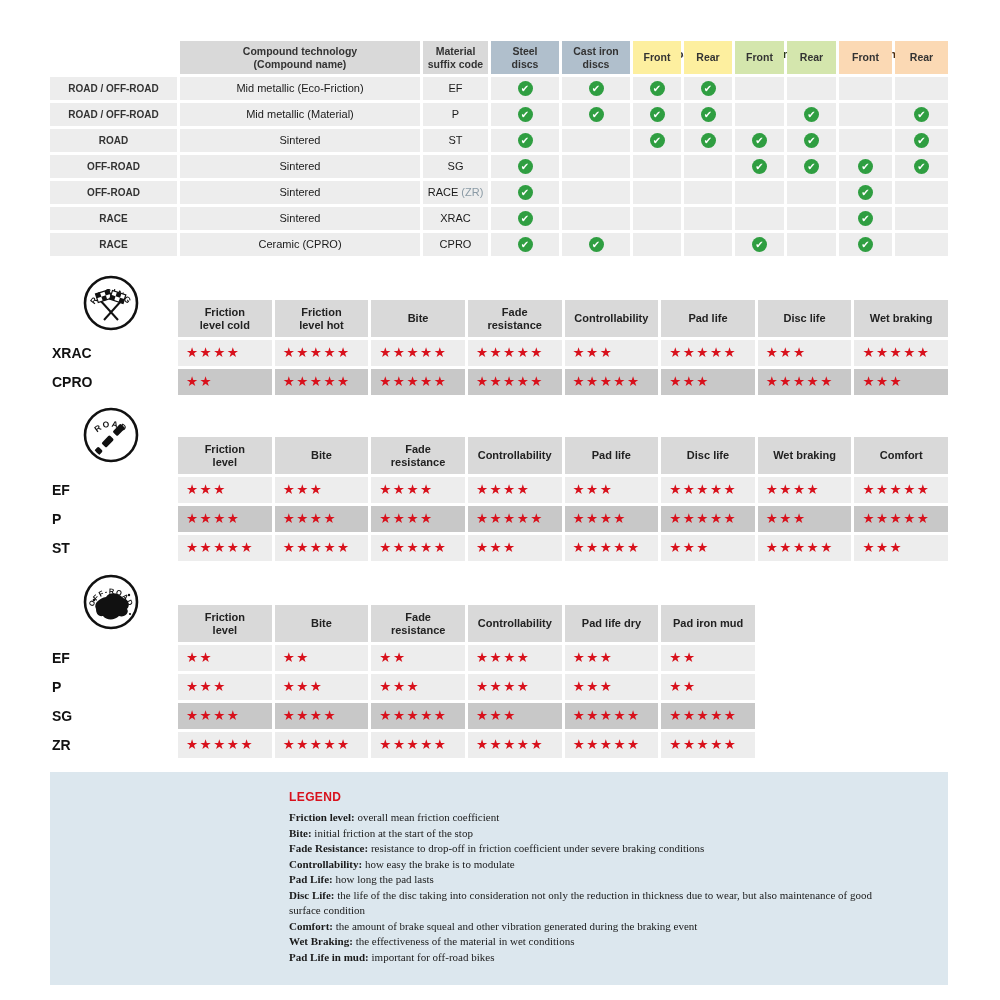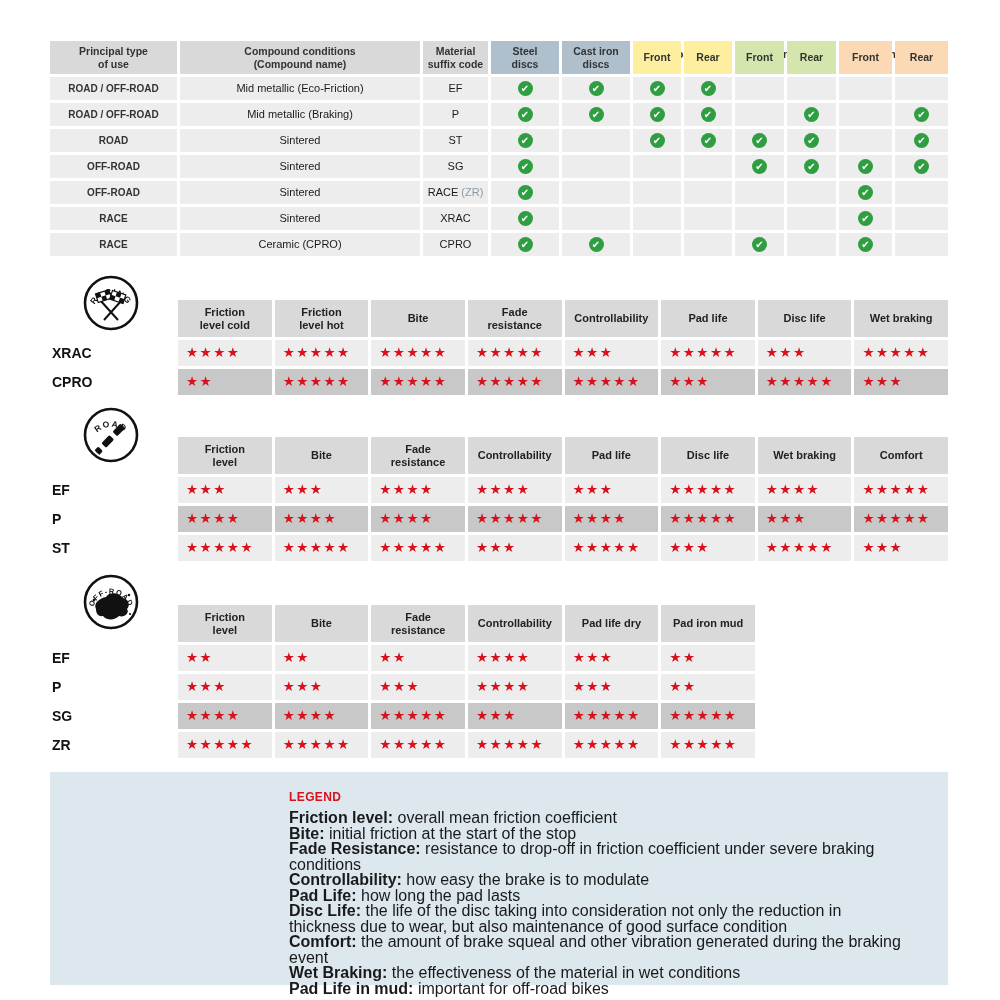--- a/index.html
+++ b/index.html
@@ -48,36 +48,34 @@
   .shade-dark  { background:var(--row-dark); }
   .section-icon { position:absolute; left:33px; width:56px; height:56px; }
   .section-icon svg text { font-family:"Liberation Sans","DejaVu Sans",sans-serif; }
 
   
   .legend { position:absolute; left:50px; top:772px; width:898px; height:213px;
             background:var(--legend-bg);padding-left:26px; }
   .legend-inner { padding:18px 0 0 213px; width:830px; }
   .legend-title { color:var(--star-red); font-size:12px; font-weight:bold;
                   letter-spacing:0.4px; margin-bottom:6px; }
-  .legend-line { font-size:16px; line-height:15.5px; color:#1a1a1a; max-width:615px; }
+  .legend-line { font-size:11px; line-height:15.5px; color:#1a1a1a; max-width:615px;font-family:Liberation Serif, serif; }
   .legend-line .term { font-weight:bold; }
 </style>
 </head>
 <body>
 
 <div class="canvas">
 
   <div class="grid comp-grid">
       <div class="cell group-header disc" style="grid-area: 1 / 4 / auto / span 2;">Disc Compatibility</div>
       <div class="cell group-header road" style="grid-area: 1 / 6 / auto / span 2;">Road</div>
       <div class="cell group-header light" style="grid-area: 1 / 8 / auto / span 2;">Light Competition</div>
       <div class="cell group-header pro" style="grid-area: 1 / 10 / auto / span 2;">PRO Competition</div>
-      <div class="cell col-header" style="grid-area: 2 / 1;">Principal type
-of use</div>
-      <div class="cell col-header" style="grid-area: 2 / 2;">Compound conditions
+      <div class="cell col-header" style="grid-area: 2 / 2;">Compound technology
 (Compound name)</div>
       <div class="cell col-header" style="grid-area: 2 / 3;">Material
 suffix code</div>
       <div class="cell col-header tint-disc" style="grid-area: 2 / 4;">Steel
 discs</div>
       <div class="cell col-header tint-disc" style="grid-area: 2 / 5;">Cast iron
 discs</div>
       <div class="cell col-header tint-road" style="grid-area: 2 / 6;">Front</div>
       <div class="cell col-header tint-road" style="grid-area: 2 / 7;">Rear</div>
       <div class="cell col-header tint-light" style="grid-area: 2 / 8;">Front</div>
@@ -89,21 +87,21 @@
       <div class="cell comp-cell code-cell" style="grid-area: 3 / 3;"><span>EF</span></div>
       <div class="cell comp-cell check-cell" style="grid-area: 3 / 4;"><span class="check">✔</span></div>
       <div class="cell comp-cell check-cell" style="grid-area: 3 / 5;"><span class="check">✔</span></div>
       <div class="cell comp-cell check-cell" style="grid-area: 3 / 6;"><span class="check">✔</span></div>
       <div class="cell comp-cell check-cell" style="grid-area: 3 / 7;"><span class="check">✔</span></div>
       <div class="cell comp-cell check-cell" style="grid-area: 3 / 8;"></div>
       <div class="cell comp-cell check-cell" style="grid-area: 3 / 9;"></div>
       <div class="cell comp-cell check-cell" style="grid-area: 3 / 10;"></div>
       <div class="cell comp-cell check-cell" style="grid-area: 3 / 11;"></div>
       <div class="cell comp-cell use-cell" style="grid-area: 4 / 1;">ROAD / OFF-ROAD</div>
-      <div class="cell comp-cell tech-cell" style="grid-area: 4 / 2;">Mid metallic (Braking)</div>
+      <div class="cell comp-cell tech-cell" style="grid-area: 4 / 2;">Mid metallic (Material)</div>
       <div class="cell comp-cell code-cell" style="grid-area: 4 / 3;"><span>P</span></div>
       <div class="cell comp-cell check-cell" style="grid-area: 4 / 4;"><span class="check">✔</span></div>
       <div class="cell comp-cell check-cell" style="grid-area: 4 / 5;"><span class="check">✔</span></div>
       <div class="cell comp-cell check-cell" style="grid-area: 4 / 6;"><span class="check">✔</span></div>
       <div class="cell comp-cell check-cell" style="grid-area: 4 / 7;"><span class="check">✔</span></div>
       <div class="cell comp-cell check-cell" style="grid-area: 4 / 8;"></div>
       <div class="cell comp-cell check-cell" style="grid-area: 4 / 9;"><span class="check">✔</span></div>
       <div class="cell comp-cell check-cell" style="grid-area: 4 / 10;"></div>
       <div class="cell comp-cell check-cell" style="grid-area: 4 / 11;"><span class="check">✔</span></div>
       <div class="cell comp-cell use-cell" style="grid-area: 5 / 1;">ROAD</div>

